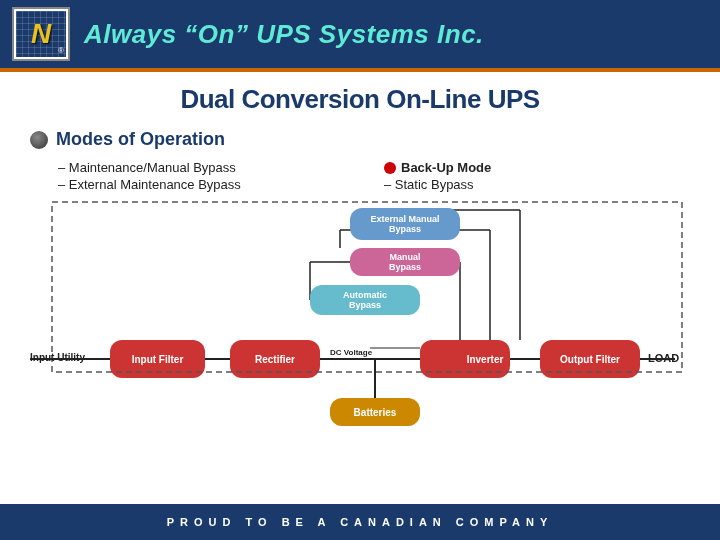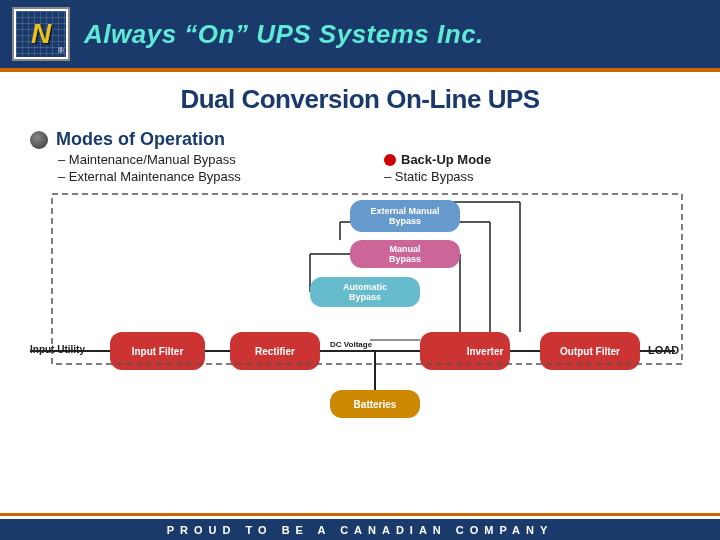--- a/index.html
+++ b/index.html
@@ -93,21 +93,21 @@
       text-align: center;
       margin-bottom: 14px;
       letter-spacing: -0.5px;
     }
 
     
     .modes-section {
       display: flex;
       align-items: flex-start;
       gap: 8px;
-      margin-bottom: 2px;
+      margin-bottom: 10px;
     }
     .bullet-circle {
       width: 18px;
       height: 18px;
       border-radius: 50%;
       background: radial-gradient(circle at 40% 35%, #888, #333);
       flex-shrink: 0;
       margin-top: 2px;
     }
     .modes-title {
@@ -276,21 +276,21 @@
       pointer-events: none;
       z-index: 1;
     }
 
     
     .footer {
       position: absolute;
       bottom: 0;
       left: 0;
       right: 0;
-      height: 21px;
+      height: 36px;
       background: #1a3a6b;
       display: flex;
       align-items: center;
       justify-content: center;
     }
     .footer-text {
       color: #fff;
       font-size: 11px;
       letter-spacing: 6px;
       font-weight: bold;

